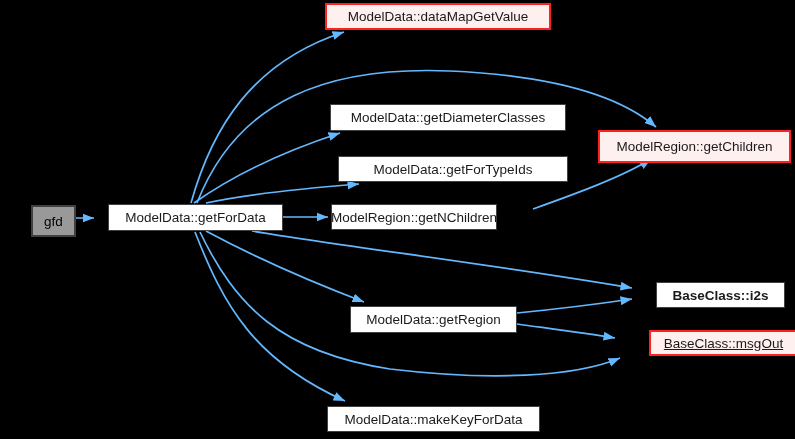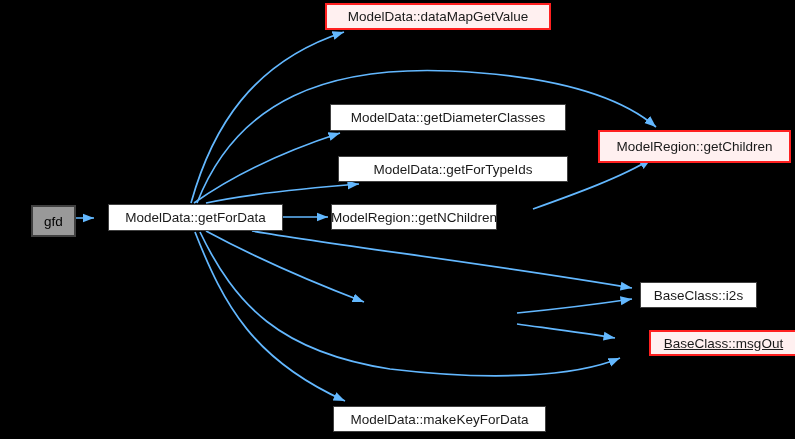--- a/index.html
+++ b/index.html
@@ -84,17 +84,18 @@
     <path class="edge" marker-end="url(#arrow)" d="M 195 232 C 224 306 254 360 345 401"></path>
   </svg>
 
   <div class="node root" style="left:3px;   top:205px; width:45px;  height:32px;margin-left:28px;">gfd</div>
   <div class="node" style="left:96px;  top:204px; width:175px; height:27px;margin-left:12px;">ModelData::getForData</div>
   <div class="node hot" style="left:325px; top:3px;   width:226px; height:27px;">ModelData::dataMapGetValue</div>
   <div class="node" style="left:330px; top:104px; width:236px; height:27px;">ModelData::getDiameterClasses</div>
   <div class="node" style="left:338px; top:156px; width:230px; height:26px;">ModelData::getForTypeIds</div>
   <div class="node" style="left:331px; top:204px; width:166px; height:26px;">ModelRegion::getNChildren</div>
   <div class="node hot" style="left:598px; top:130px; width:193px; height:33px;">ModelRegion::getChildren</div>
-  <div class="node" style="left:640px; top:282px; width:117px; height:26px;">BaseClass::i2s</div>
+  <div class="node" style="left:656px; top:282px; width:129px; height:26px;font-weight:bold;">BaseClass::i2s</div>
+  <div class="node" style="left:350px; top:306px; width:167px; height:27px;">ModelData::getRegion</div>
   <div class="node hot" style="left:649px; top:330px; width:149px; height:26px;text-decoration:underline;">BaseClass::msgOut</div>
-  <div class="node" style="left:327px; top:406px; width:213px; height:26px;margin-left:6px;">ModelData::makeKeyForData</div>
+  <div class="node" style="left:327px; top:406px; width:213px; height:26px;">ModelData::makeKeyForData</div>
 
 </div>
 
 </body></html>

